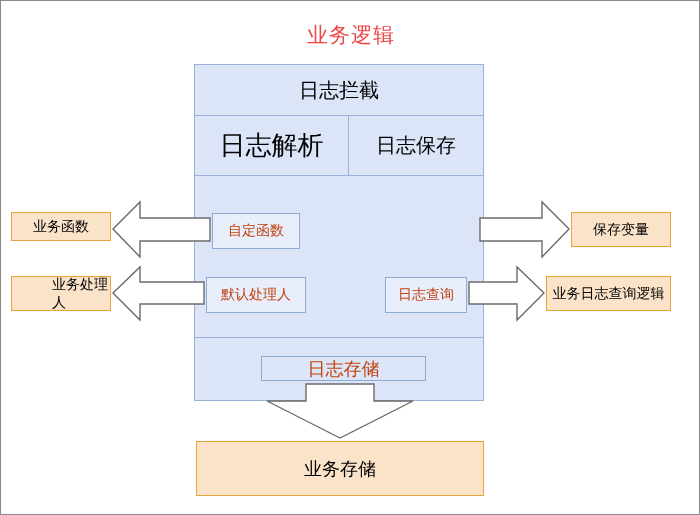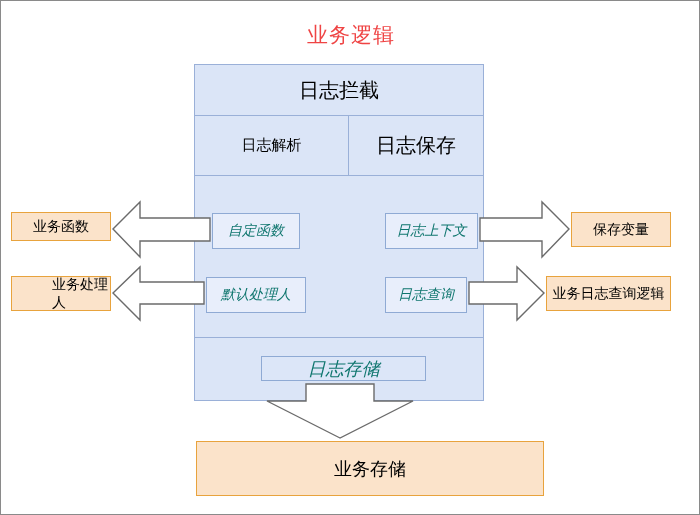--- a/index.html
+++ b/index.html
@@ -56,21 +56,21 @@
     border-bottom: 1px solid #9ab0d8;
     font-size: 20px;
   }
   .row-parse {
     top: 51px;
     left: 0;
     width: 154px;
     height: 60px;
     border-right: 1px solid #9ab0d8;
     border-bottom: 1px solid #9ab0d8;
-    font-size: 15px;
+    font-size: 26px;
   }
   .row-save {
     top: 51px;
     left: 154px;
     width: 134px;
     height: 60px;
     border-bottom: 1px solid #9ab0d8;
     font-size: 20px;
   }
   .row-mid {
@@ -87,22 +87,21 @@
   
   .inner-box {
     position: absolute;
     background: #e8eefb;
     border: 1px solid #8faad4;
     box-sizing: border-box;
     display: flex;
     align-items: center;
     justify-content: center;
     font-size: 14px;
-    color: #0f766e;
-    font-style: italic;
+    color: #c2410c;
   }
   .ib-custom-func  { left: 211px; top: 212px; width: 88px;  height: 36px; }
   .ib-log-ctx      { left: 384px; top: 212px; width: 93px;  height: 36px; }
   .ib-default-hand { left: 205px; top: 276px; width: 100px; height: 36px; }
   .ib-log-query    { left: 384px; top: 276px; width: 82px;  height: 36px; }
   .ib-log-store    { left: 260px; top: 355px; width: 165px; height: 25px;
                      background: #dce6f8; border-color: #8faad4; font-size: 18px; }
   
   .orange-box {
     position: absolute;
@@ -112,21 +111,21 @@
     display: flex;
     align-items: center;
     justify-content: center;
     font-size: 14px;
     color: #000;
   }
   .ob-biz-func   { left: 10px;  top: 211px; width: 100px; height: 29px; }
   .ob-biz-hand   { left: 10px;  top: 275px; width: 100px; height: 35px; padding-left: 40px; }
   .ob-save-var   { left: 570px; top: 211px; width: 100px; height: 35px; }
   .ob-biz-query  { left: 545px; top: 275px; width: 125px; height: 35px; }
-  .ob-biz-store  { left: 195px; top: 440px; width: 348px; height: 55px; font-size: 18px; }
+  .ob-biz-store  { left: 195px; top: 440px; width: 288px; height: 55px; font-size: 18px; }
   
   .arrow-svg {
     position: absolute;
     left: 0; top: 0;
     width: 700px; height: 515px;
     pointer-events: none;
   }
   .arrow-shape {
     fill: #ffffff;
     stroke: #6b6b6b;
@@ -142,21 +141,20 @@
 
   <div class="blue-panel">
     <div class="panel-row row-intercept">日志拦截</div>
     <div class="panel-row row-parse">日志解析</div>
     <div class="panel-row row-save">日志保存</div>
     <div class="panel-row row-mid"></div>
     <div class="panel-row row-bottom"></div>
   </div>
 
   <div class="inner-box ib-custom-func">自定函数</div>
-  <div class="inner-box ib-log-ctx">日志上下文</div>
   <div class="inner-box ib-default-hand">默认处理人</div>
   <div class="inner-box ib-log-query">日志查询</div>
   <div class="inner-box ib-log-store">日志存储</div>
 
   <div class="orange-box ob-biz-func">业务函数</div>
   <div class="orange-box ob-biz-hand">业务处理人</div>
   <div class="orange-box ob-save-var">保存变量</div>
   <div class="orange-box ob-biz-query">业务日志查询逻辑</div>
   <div class="orange-box ob-biz-store">业务存储</div>
 

